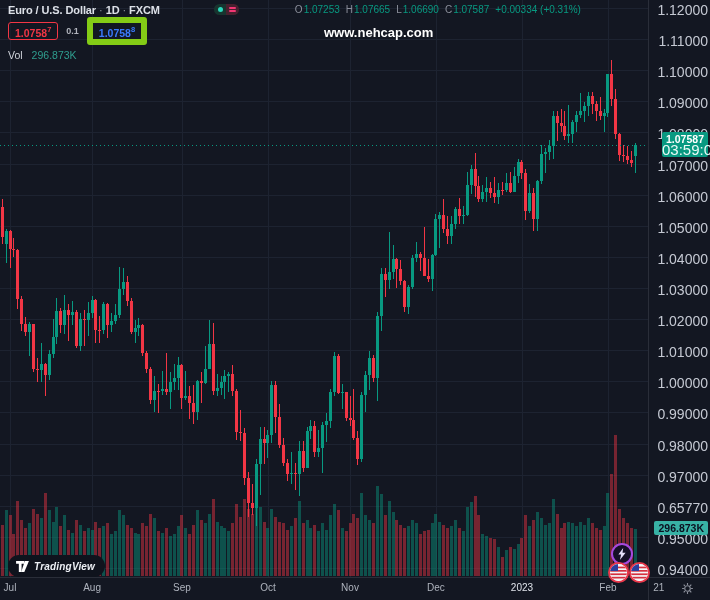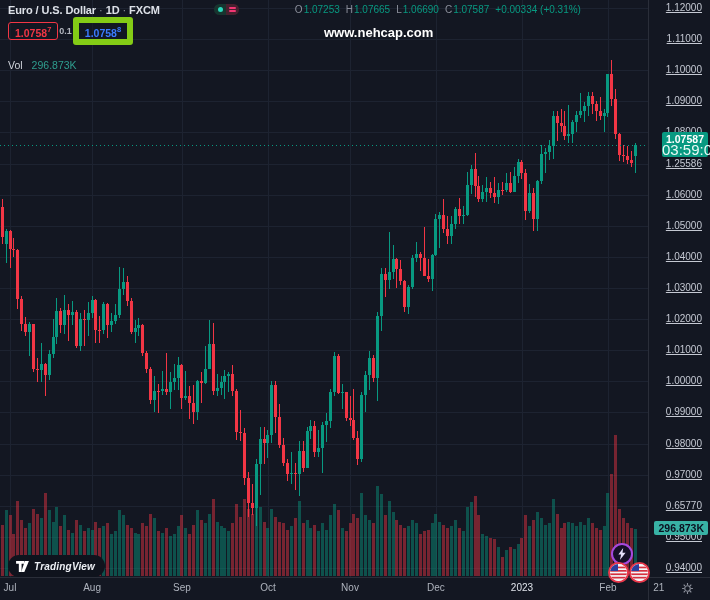--- a/index.html
+++ b/index.html
@@ -19,31 +19,31 @@
   .toggle .d1{top:3.4px;} .toggle .d2{top:6.4px;}
   .ohlc{display:flex;align-items:center;margin-left:12px;font-size:10px;white-space:nowrap;}
   .ohlc .k{color:#8b8f9b;margin-left:6px;}
   .ohlc .v{color:#089981;margin-left:1px;}
   .ohlc .chg{color:#089981;margin-left:6px;}
   .row2{display:flex;align-items:center;margin-top:4px;height:16px;}
   .qbtn{border-radius:3px;font-size:10.5px;font-weight:700;padding:0 6px;line-height:14px;background:rgba(19,23,34,.55);}
   .qbtn sup{font-size:7.5px;}
   .sell{border:1px solid #f23645;color:#f23645;}
   .buy{border:6px solid #84cc16;color:#3b7bff;}
-  .spread{font-size:9px;color:#b2b5be;margin:0 1px;font-weight:700;}
-  .row3{display:flex;align-items:center;margin-top:20px;font-size:10.5px;}
+  .spread{font-size:9px;color:#b2b5be;margin:0 8px;font-weight:700;}
+  .row3{display:flex;align-items:center;margin-top:10px;font-size:10.5px;}
   .vol-k{color:#cfd3da;}
   .vol-v{color:#2f9e8f;margin-left:9px;}
 
   
   .watermark{position:absolute;left:324px;top:25px;z-index:4;font-size:13px;font-weight:700;color:#ffffff;}
 
   
   #price-axis{position:absolute;left:648px;top:0;width:62px;height:577px;z-index:3;}
-  .plabel{position:absolute;right:8px;font-size:10px;color:#c5c9d3;white-space:nowrap;text-decoration:underline;}
+  .plabel{position:absolute;right:2px;font-size:14px;color:#c5c9d3;white-space:nowrap;}
   #price-badge{position:absolute;right:2px;width:46px;background:#089981;border-radius:2px;
                text-align:center;padding:1px 0 2px;z-index:4;}
   #price-badge .p{font-size:10.5px;font-weight:700;color:#fff;line-height:12px;}
   #price-badge .cd{font-size:15px;color:#eafaf6;line-height:10px;}
   #vol-badge{position:absolute;right:2px;background:#38b2a5;color:#0b1020;font-size:10.5px;font-weight:700;
              padding:1px 4px;border-radius:2px;z-index:4;}
 
   
   #time-axis{position:absolute;left:0;top:577px;width:710px;height:23px;z-index:3;}
   .tlabel{position:absolute;top:5px;transform:translateX(-50%);font-size:10px;color:#aeb3bd;white-space:nowrap;}
@@ -626,21 +626,21 @@
     <div id="price-badge" style="top: 132.293px;">
       <div class="p">1.07587</div>
       <div class="cd">03:59:01</div>
     </div>
     <div id="vol-badge" style="top: 520.5px;">296.873K</div>
   <div class="plabel" style="top: 2px;">1.12000</div>
       <div class="plabel" style="top: 33.1111px;">1.11000</div>
       <div class="plabel" style="top: 64.2222px;">1.10000</div>
       <div class="plabel" style="top: 95.3333px;">1.09000</div>
       <div class="plabel" style="top: 126.444px;">1.08000</div>
-      <div class="plabel" style="top: 157.556px;">1.25586</div>
+      <div class="plabel" style="top: 157.556px;">1.07000</div>
       <div class="plabel" style="top: 188.667px; text-align: right;">1.06000</div>
       <div class="plabel" style="top: 219.778px;">1.05000</div>
       <div class="plabel" style="top: 250.889px;">1.04000</div>
       <div class="plabel" style="top: 282px;">1.03000</div>
       <div class="plabel" style="top: 313.111px;">1.02000</div>
       <div class="plabel" style="top: 344.222px;">1.01000</div>
       <div class="plabel" style="top: 375.333px;">1.00000</div>
       <div class="plabel" style="top: 406.444px;">0.99000</div>
       <div class="plabel" style="top: 437.556px;">0.98000</div>
       <div class="plabel" style="top: 468.667px;">0.97000</div>

